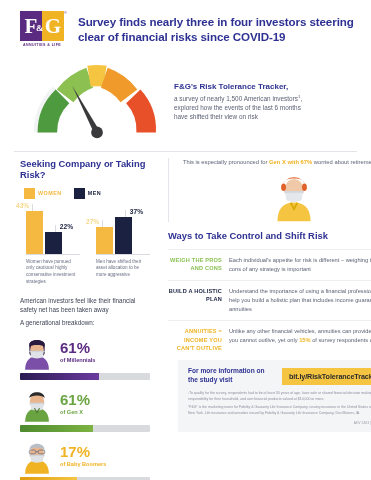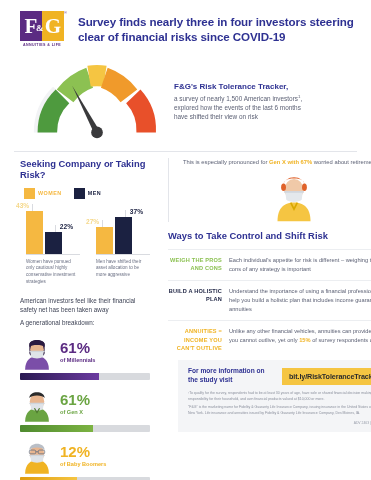--- a/index.html
+++ b/index.html
@@ -266,21 +266,21 @@
             <path d="M6 42 C6 30 13 26 20 26 C27 26 34 30 34 42 Z" fill="#f0b323"></path>
             <ellipse cx="20" cy="18" rx="8.5" ry="9.5" fill="#e8b58f"></ellipse>
             <path d="M11 14 C11 4 29 4 29 14 C27 10 13 10 11 14 Z" fill="#b9bec6"></path>
             <rect x="11" y="14" width="7.5" height="4.5" rx="1.6" fill="none" stroke="#6d7380" stroke-width="1"></rect>
             <rect x="21.5" y="14" width="7.5" height="4.5" rx="1.6" fill="none" stroke="#6d7380" stroke-width="1"></rect>
             <path d="M18.5 16 L21.5 16" stroke="#6d7380" stroke-width="1"></path>
             <path d="M12 20 L28 20 L27 27 C24 29.5 16 29.5 13 27 Z" fill="#dfe3e8"></path>
             <rect x="11" y="19.5" width="18" height="1.6" fill="#cfd4da"></rect>
           </svg>
           <div>
-            <div class="gen-num n-boom">12%</div>
+            <div class="gen-num n-boom">17%</div>
             <div class="gen-of n-boom">of Baby Boomers</div>
           </div>
         </div>
         <div class="track">
           <div class="fill f-boom" style="width:44%"></div>
         </div>
       </div>
     </div>
 
     <div class="col-sep"></div>

